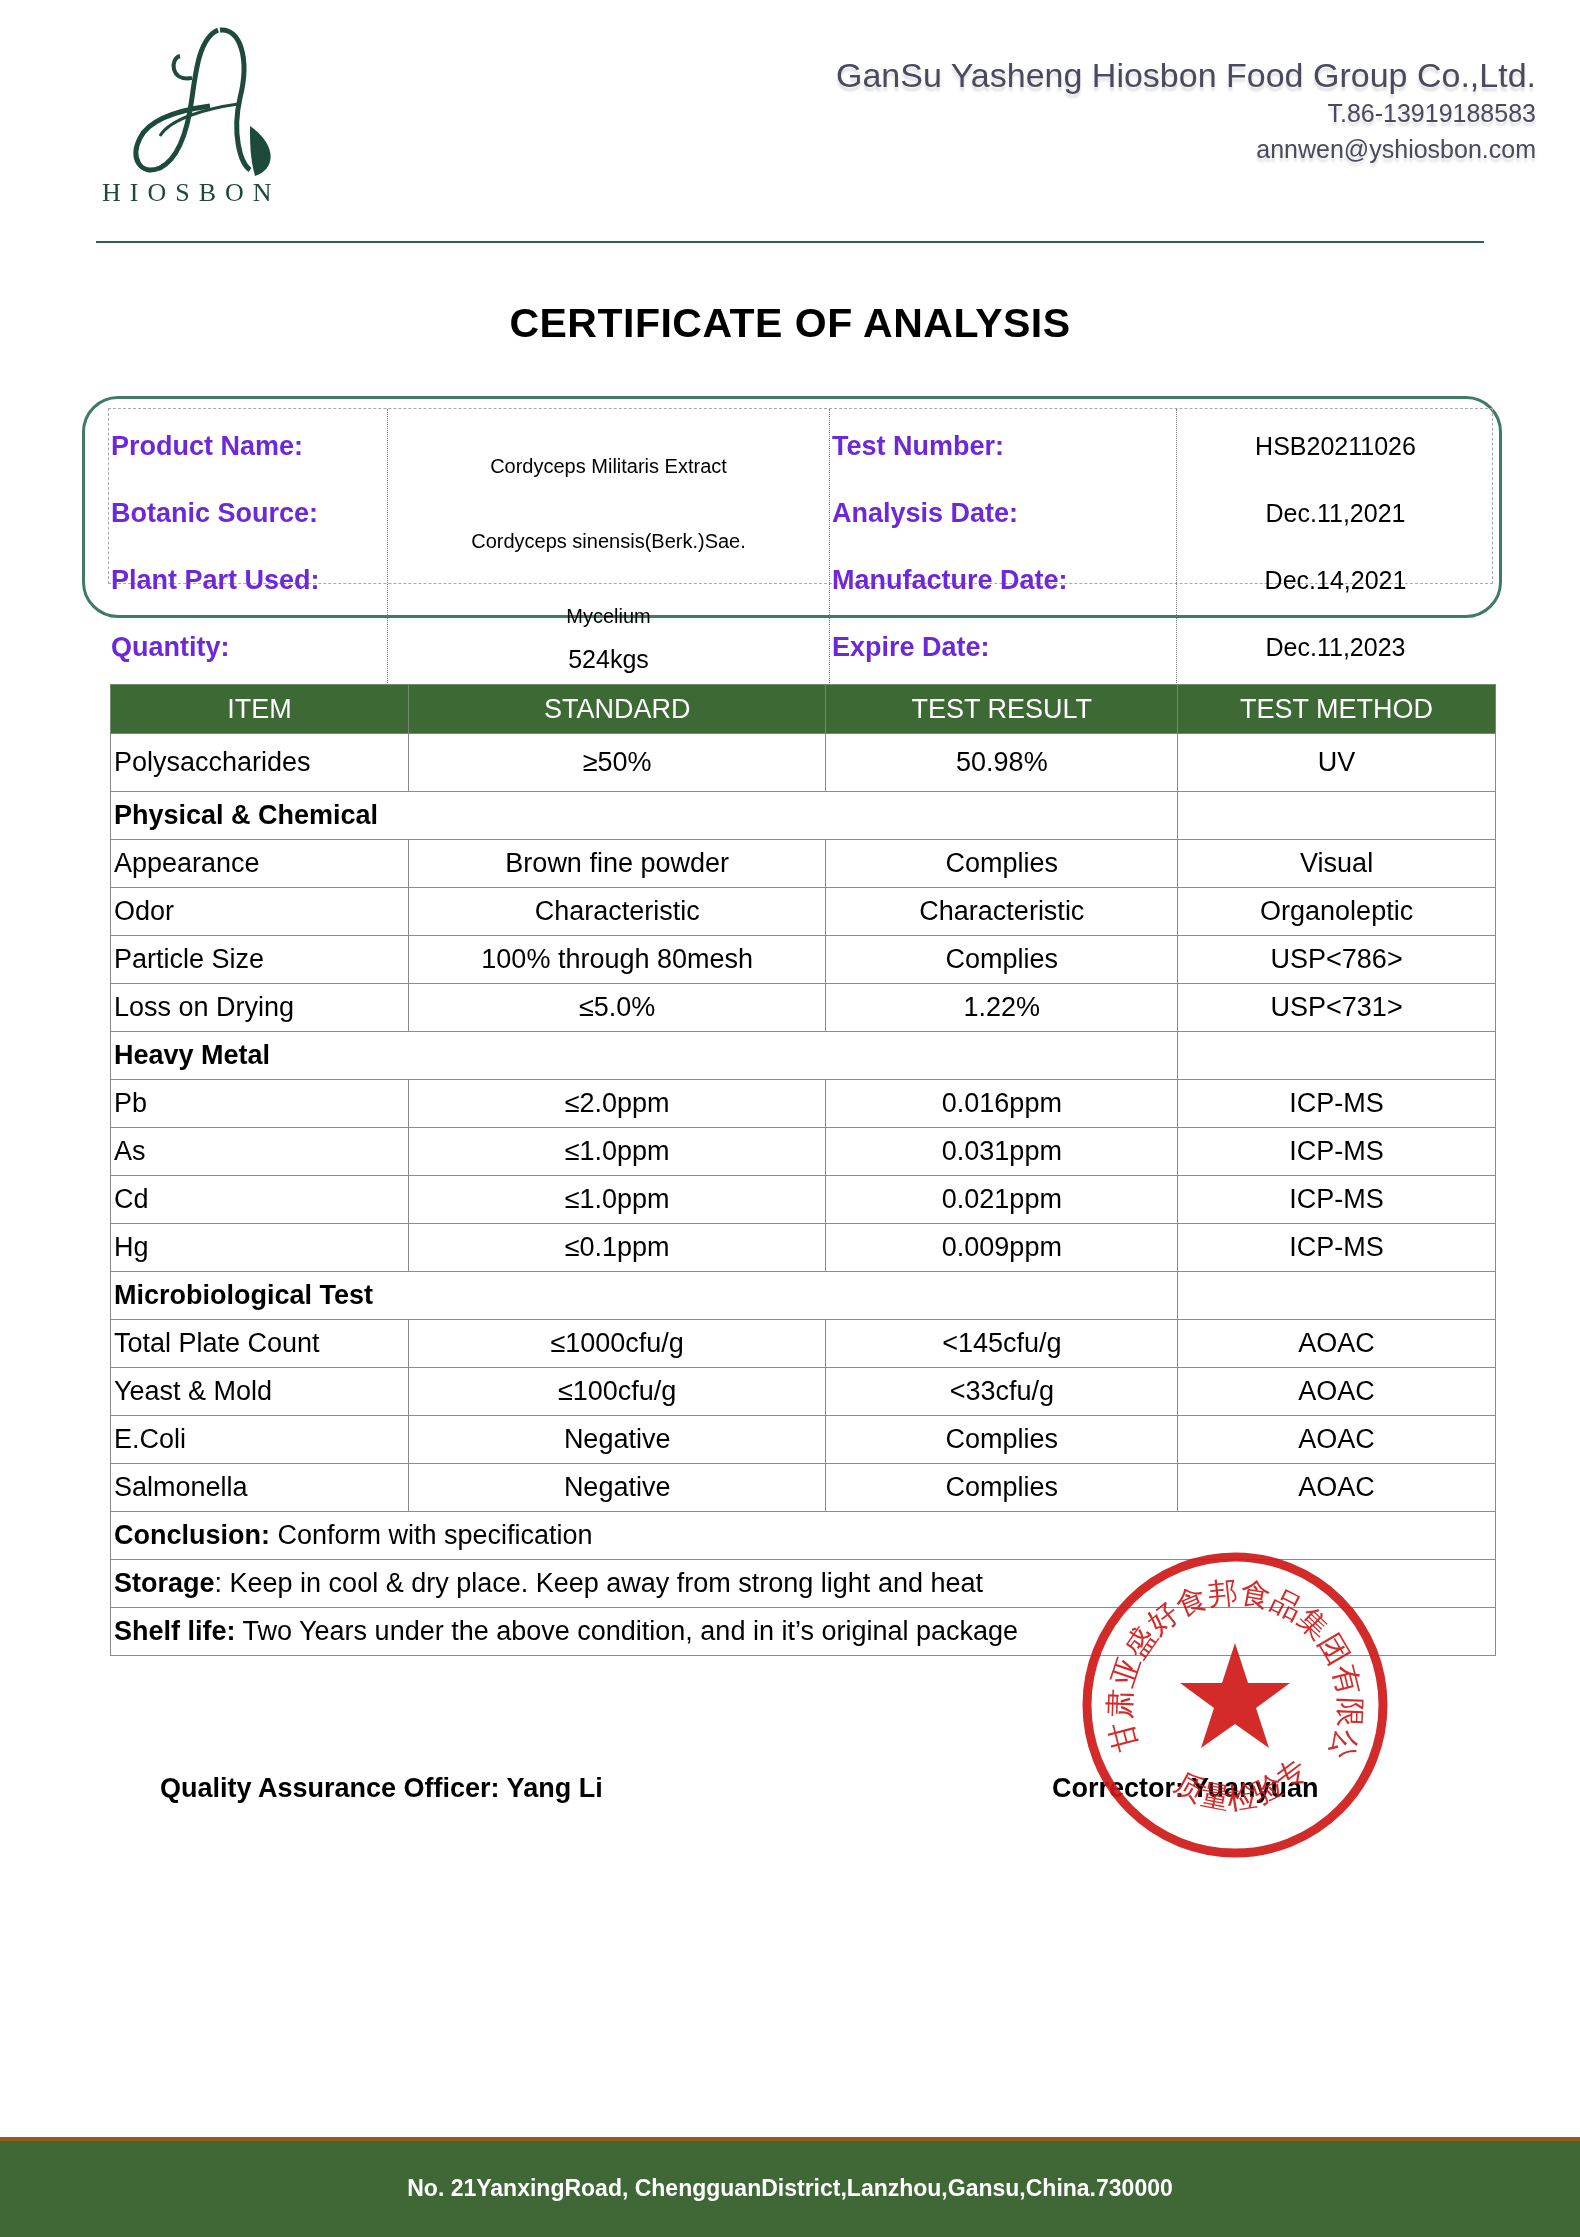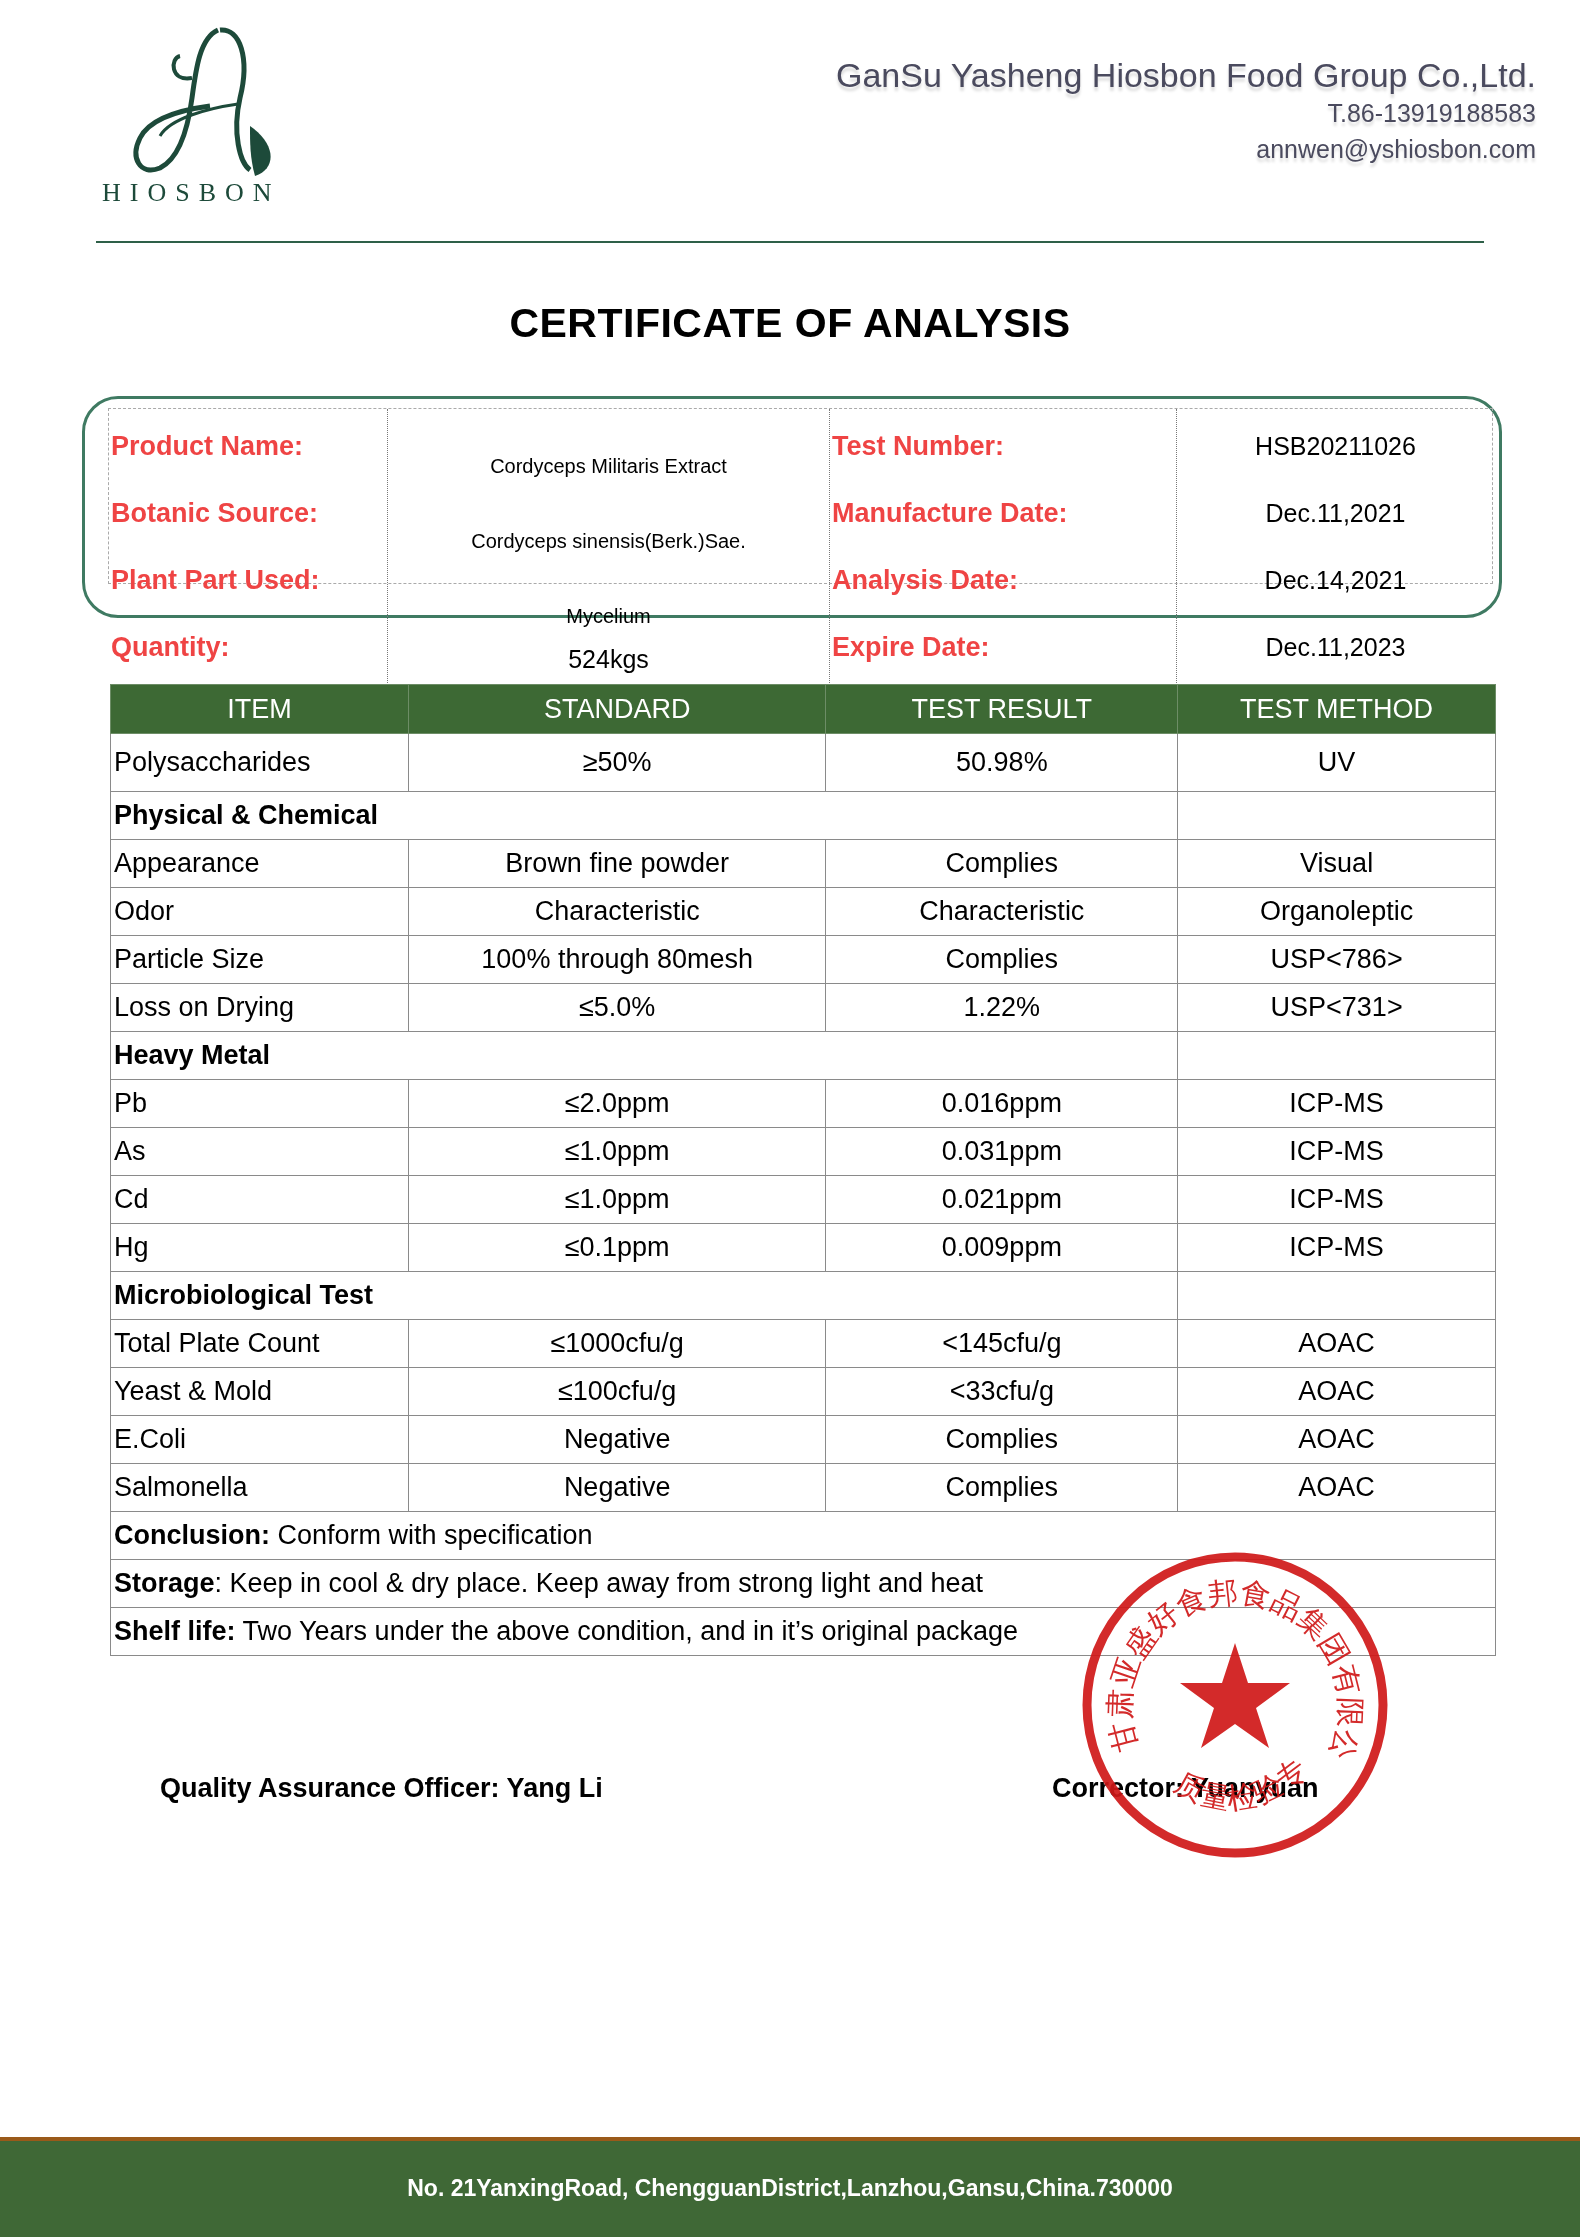--- a/index.html
+++ b/index.html
@@ -27,21 +27,21 @@
     position: absolute; left: 82px; top: 396px; width: 1420px; height: 222px;
     border: 3px solid #3f7a62; border-radius: 36px; box-sizing: border-box;
   }
   .info-grid {
     position: absolute; left: 108px; top: 408px; width: 1385px; height: 176px;
     border: 1px dashed #aaaaaa; box-sizing: border-box;
     display: grid; grid-template-columns: 278px 442px 347px 318px;
   }
   .info-col { display: flex; flex-direction: column; justify-content: space-around; padding: 4px 0; }
   .info-col.sep { border-left: 1px dotted #777; }
-  .info-label { color: #ef4444; font-weight: bold; font-size: 27px; height: 43px; line-height: 43px; padding-left: 2px; }
+  .info-label { color: #6d28d9; font-weight: bold; font-size: 27px; height: 43px; line-height: 43px; padding-left: 2px; }
   .info-value { text-align: center; font-size: 25px; height: 43px; line-height: 43px; }
   .info-value.small { font-size: 20px; margin-top: 32px; }
 
   .spec {
     position: absolute; left: 110px; top: 684px; width: 1386px; border-collapse: collapse;
     font-size: 27px;
   }
   .spec td, .spec th { border: 1.5px solid #8a8a8a; padding: 0 3px; height: 47px; }
   .spec th {
     background: #3d6934; color: #fff; font-weight: normal; font-size: 27px; height: 48px;
@@ -100,22 +100,22 @@
     <div class="info-label">Quantity:</div>
   </div>
   <div class="info-col sep">
     <div class="info-value small">Cordyceps Militaris Extract</div>
     <div class="info-value small">Cordyceps sinensis(Berk.)Sae.</div>
     <div class="info-value small">Mycelium</div>
     <div class="info-value">524kgs</div>
   </div>
   <div class="info-col sep">
     <div class="info-label">Test Number:</div>
+    <div class="info-label">Analysis Date:</div>
     <div class="info-label">Manufacture Date:</div>
-    <div class="info-label">Analysis Date:</div>
     <div class="info-label">Expire Date:</div>
   </div>
   <div class="info-col sep">
     <div class="info-value">HSB20211026</div>
     <div class="info-value">Dec.11,2021</div>
     <div class="info-value">Dec.14,2021</div>
     <div class="info-value">Dec.11,2023</div>
   </div>
 </div>
 

